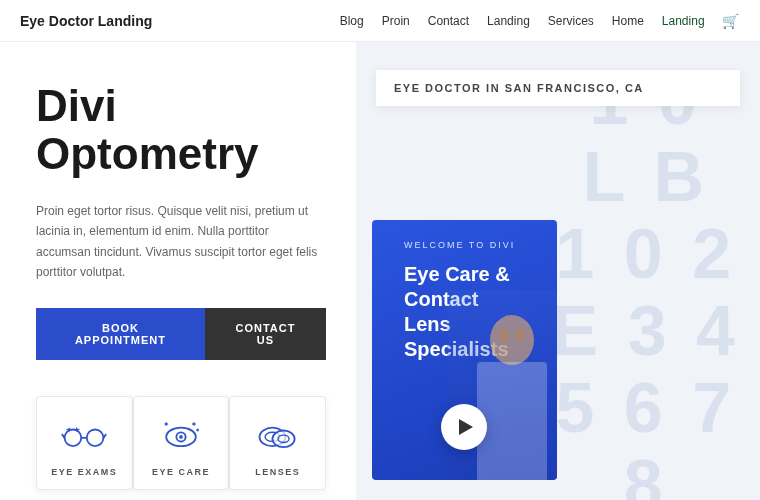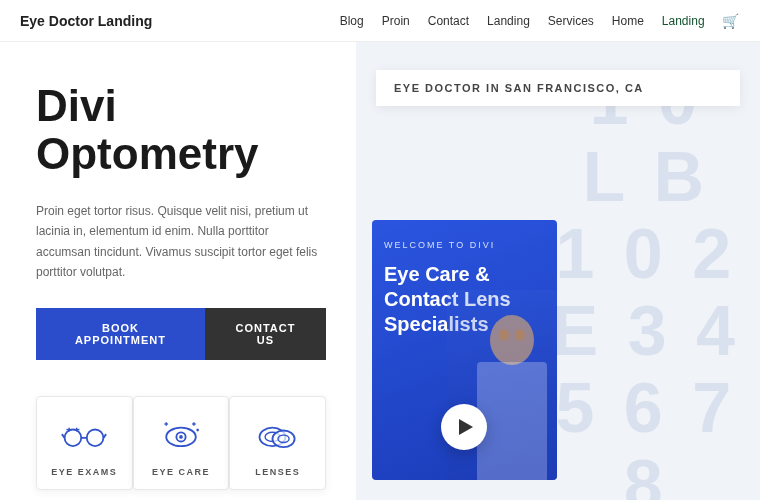--- a/index.html
+++ b/index.html
@@ -178,21 +178,21 @@
     
     .blue-card {
       position: absolute;
       bottom: 20px;
       left: 16px;
       width: 185px;
       height: 260px;
       background: linear-gradient(160deg, #2b55e0 0%, #1a3cb8 100%);
       border-radius: 4px;
       overflow: hidden;
-      padding: 20px 12px 0;
+      padding: 20px 32px 0;
       color: #fff;
     }
     .blue-card-welcome {
       font-size: 9px;
       letter-spacing: 2px;
       text-transform: uppercase;
       color: rgba(255,255,255,0.8);
       margin-bottom: 12px;
     }
     .blue-card-title {

